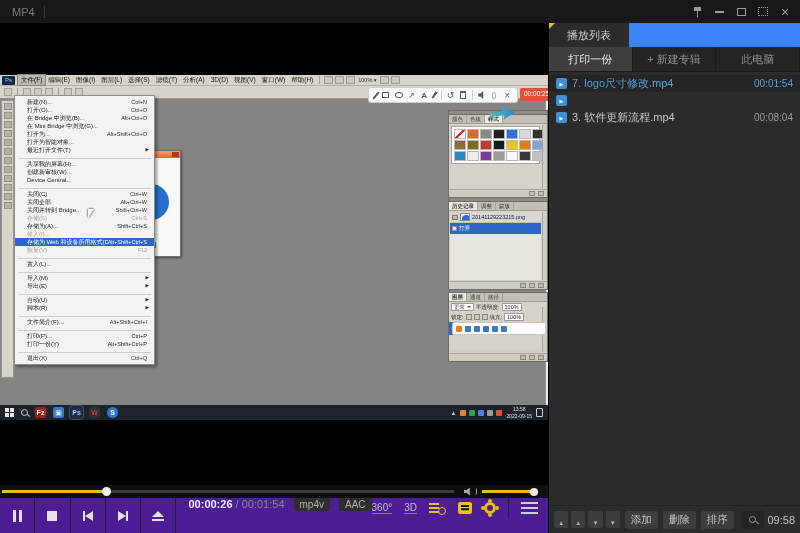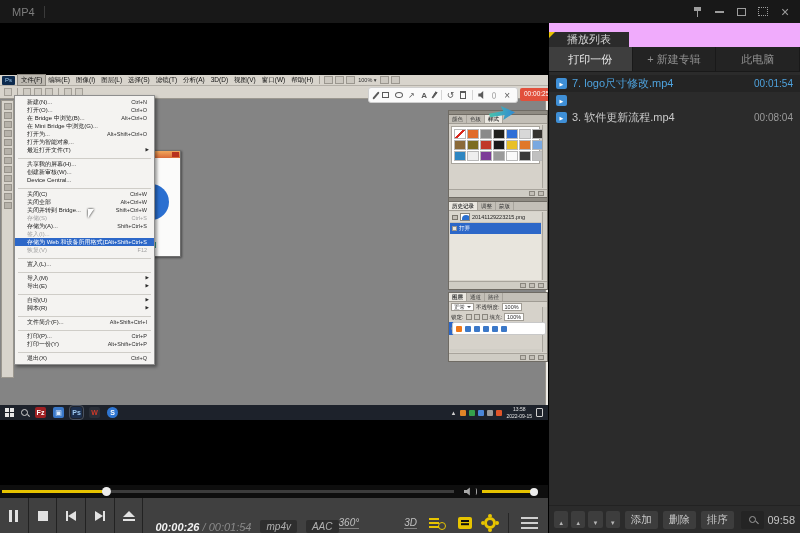--- a/index.html
+++ b/index.html
@@ -129,50 +129,50 @@
   .seek{position:relative;flex:0 0 452px;height:3px;margin-left:2px;background:#3c3c3c;}
   .seek-fill{height:3px;background:#e6c300;}
   .seek-handle{position:absolute;top:-3px;width:9px;height:9px;border-radius:50%;background:#ededed;}
   .vol-group{display:flex;align-items:center;margin-left:10px;gap:5px;}
   .speaker-icon{width:9px;height:9px;background:#a8a8a8;clip-path:polygon(0 32%,30% 32%,65% 5%,65% 95%,30% 68%,0 68%);}
   .speaker-wave{width:3px;height:7px;border-right:1.3px solid #a8a8a8;border-radius:50%;margin-left:-4px;}
   .vol{position:relative;width:56px;height:3px;background:#3c3c3c;}
   .vol-fill{height:3px;background:#e6c300;}
   .vol-handle{position:absolute;top:-2.5px;width:8px;height:8px;border-radius:50%;background:#ededed;}
   
-  .controls{position:absolute;left:0;top:475px;width:548px;height:35px;background:#404040;display:flex;align-items:flex-end;font-style:italic;}
+  .controls{position:absolute;left:0;top:475px;width:548px;height:35px;background:#4c1d95;display:flex;align-items:flex-start;}
   .ctl-btn{width:44px;height:35px;display:flex;align-items:center;justify-content:center;border-right:1px solid #222;}
   .i-pause{width:3px;height:12px;background:#e2e2e2;box-shadow:6px 0 0 #e2e2e2;margin-right:6px;}
   .i-stop{width:10px;height:10px;background:#e2e2e2;}
   .i-bar{width:2px;height:10px;background:#e2e2e2;}
   .i-tri-l{width:0;height:0;border-top:5px solid transparent;border-bottom:5px solid transparent;border-right:8px solid #e2e2e2;}
   .i-tri-r{width:0;height:0;border-top:5px solid transparent;border-bottom:5px solid transparent;border-left:8px solid #e2e2e2;}
   .i-eject{display:flex;flex-direction:column;align-items:center;}
   .i-eject .tri{width:0;height:0;border-left:6px solid transparent;border-right:6px solid transparent;border-bottom:6px solid #e2e2e2;}
   .i-eject .base{width:12px;height:2px;background:#e2e2e2;margin-top:2px;}
   .time-block{margin-left:12px;font-size:11px;white-space:nowrap;}
   .t-cur{color:#f2f2f2;font-weight:bold;}
   .t-sep,.t-tot{color:#8a8a8a;}
   .cbadge{margin-left:9px;background:#2e2e2e;color:#b0b0b0;font-size:10px;padding:1px 6px;border-radius:2px;}
   .right-tools{margin-left:auto;display:flex;align-items:center;gap:12px;padding-right:10px;}
   .lbl-360{font-size:10px;color:#c0c0c0;border-bottom:1px solid #808080;}
-  .lbl-3d{font-size:10px;color:#c0c0c0;border-bottom:1px solid #808080;margin-left:33px;}
+  .lbl-3d{font-size:10px;color:#c0c0c0;border-bottom:1px solid #808080;}
   .si-search{position:relative;width:17px;height:13px;}
   .si-search::before{content:"";position:absolute;left:0;top:1px;width:10px;height:10px;
      background:repeating-linear-gradient(#e7c400 0 1.6px,transparent 1.6px 4.2px);}
   .si-search::after{content:"";position:absolute;right:0;bottom:0;width:6px;height:6px;border:1.6px solid #e7c400;border-radius:50%;}
   .si-sub{width:14px;height:12px;background:#e7c400;border-radius:2px;position:relative;}
   .si-sub::before{content:"";position:absolute;left:3px;top:3px;width:8px;height:1.6px;background:#101010;box-shadow:0 3.2px 0 #101010;}
   .si-gear{width:12px;height:12px;border:3px solid #e7c400;border-radius:50%;
      box-shadow:0 -7px 0 -4px #e7c400,0 7px 0 -4px #e7c400,-7px 0 0 -4px #e7c400,7px 0 0 -4px #e7c400;}
   .vsep{width:1px;height:20px;background:#262626;}
   .i-menu{width:17px;height:12px;background:repeating-linear-gradient(#cfcfcf 0 2px,transparent 2px 5px);}
   
   .playlist{position:absolute;left:548px;top:23px;width:252px;height:510px;background:#2b2b2b;border-left:1px solid #000;}
-  .pl-tabbar{height:24px;background:#f0abfc;display:flex;align-items:flex-end;}
+  .pl-tabbar{height:24px;background:#3b82f6;display:flex;}
   .pl-tab{position:relative;padding:0 18px;background:#2b2b2b;color:#d2d2d2;font-size:11px;display:flex;align-items:center;}
   .pl-corner{position:absolute;left:0;top:0;width:0;height:0;border-top:6px solid #e8c300;border-right:6px solid transparent;}
   .pl-subtabs{height:25px;background:#232323;display:flex;border-bottom:1px solid #191919;}
   .pl-subtab{flex:1;display:flex;align-items:center;justify-content:center;font-size:11px;color:#8f8f8f;border-right:1px solid #191919;white-space:nowrap;}
   .pl-subtab.active{background:#3e3e3e;color:#e9e9e9;}
   .pl-list{padding-top:3px;}
   .pl-item{height:17px;display:flex;align-items:center;gap:5px;padding:0 7px;font-size:11px;}
   .pl-icon{flex:0 0 11px;width:11px;height:11px;background:#3f8fd6;border-radius:2px;color:#fff;display:flex;align-items:center;justify-content:center;}
   .pl-icon::after{content:"▶";font-size:5px;}
   .pl-label{flex:1;color:#c9c9c9;white-space:nowrap;overflow:hidden;text-overflow:ellipsis;}

